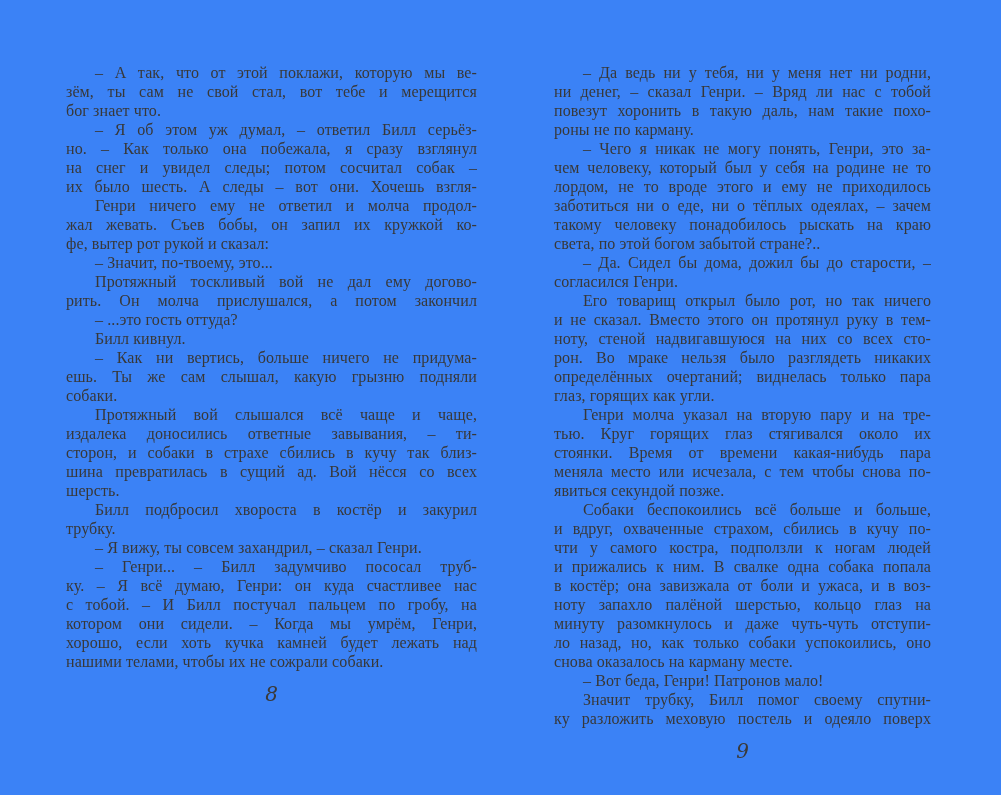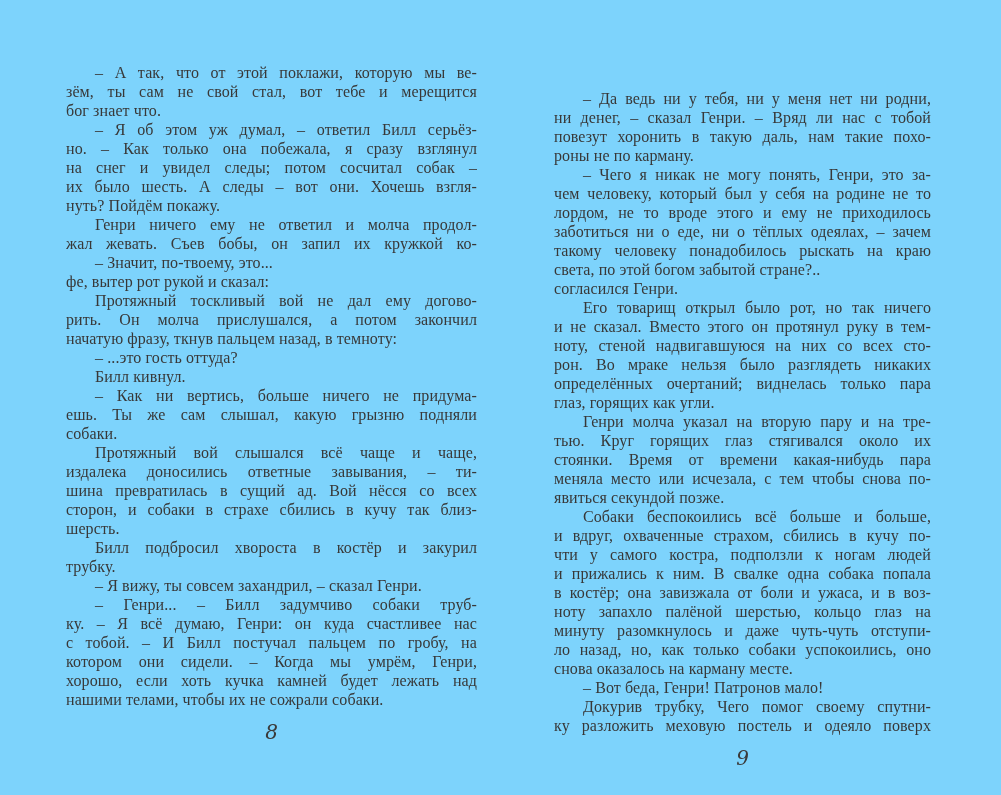--- a/index.html
+++ b/index.html
@@ -4,30 +4,30 @@
 <style>
   html, body {
     margin: 0;
     padding: 0;
     background: #ffffff;
   }
   .spread {
     position: relative;
     width: 1001px;
     height: 795px;
-    background: #7dd3fc;
+    background: #3b82f6;
     overflow: hidden;
   }
   .page {
     position: absolute;
     top: 63px;
     color: #383838;
   }
   .page-left  { left: 66px;  width: 411px; }
-  .page-right { left: 554px; width: 377px; margin-top: 26px; }
+  .page-right { left: 554px; width: 377px; }
 
   .line {
     font-family: "Liberation Serif", serif;
     font-size: 16px;
     line-height: 19px;
     height: 19px;
     letter-spacing: 0.1px;
     text-align: justify;
     text-align-last: justify;
     -moz-text-align-last: justify;
@@ -54,42 +54,40 @@
 
   <div class="page page-left">
     <div>
         <div class="line first">– А так, что от этой поклажи, которую мы ве-</div>
         <div class="line mid">зём, ты сам не свой стал, вот тебе и мерещится</div>
         <div class="line last">бог знает что.</div>
         <div class="line first">– Я об этом уж думал, – ответил Билл серьёз-</div>
         <div class="line mid">но. – Как только она побежала, я сразу взглянул</div>
         <div class="line mid">на снег и увидел следы; потом сосчитал собак –</div>
         <div class="line mid">их было шесть. А следы – вот они. Хочешь взгля-</div>
-        <div class="line last">нуть? Пойдём покажу.</div>
         <div class="line first">Генри ничего ему не ответил и молча продол-</div>
         <div class="line mid">жал жевать. Съев бобы, он запил их кружкой ко-</div>
+        <div class="line last">фе, вытер рот рукой и сказал:</div>
         <div class="line single">– Значит, по-твоему, это...</div>
-        <div class="line last">фе, вытер рот рукой и сказал:</div>
         <div class="line first">Протяжный тоскливый вой не дал ему догово-</div>
         <div class="line mid">рить. Он молча прислушался, а потом закончил</div>
-        <div class="line last">начатую фразу, ткнув пальцем назад, в темноту:</div>
         <div class="line single">– ...это гость оттуда?</div>
         <div class="line single">Билл кивнул.</div>
         <div class="line first">– Как ни вертись, больше ничего не придума-</div>
         <div class="line mid">ешь. Ты же сам слышал, какую грызню подняли</div>
         <div class="line last">собаки.</div>
         <div class="line first">Протяжный вой слышался всё чаще и чаще,</div>
         <div class="line mid">издалека доносились ответные завывания, – ти-</div>
+        <div class="line mid">сторон, и собаки в страхе сбились в кучу так близ-</div>
         <div class="line mid">шина превратилась в сущий ад. Вой нёсся со всех</div>
-        <div class="line mid">сторон, и собаки в страхе сбились в кучу так близ-</div>
         <div class="line last">шерсть.</div>
         <div class="line first">Билл подбросил хвороста в костёр и закурил</div>
         <div class="line last">трубку.</div>
         <div class="line single">– Я вижу, ты совсем захандрил, – сказал Генри.</div>
-        <div class="line first">– Генри... – Билл задумчиво собаки труб-</div>
+        <div class="line first">– Генри... – Билл задумчиво пососал труб-</div>
         <div class="line mid">ку. – Я всё думаю, Генри: он куда счастливее нас</div>
         <div class="line mid">с тобой. – И Билл постучал пальцем по гробу, на</div>
         <div class="line mid">котором они сидели. – Когда мы умрём, Генри,</div>
         <div class="line mid">хорошо, если хоть кучка камней будет лежать над</div>
         <div class="line last">нашими телами, чтобы их не сожрали собаки.</div>
       </div>
     <div class="folio">8</div>
   </div>
 
   <div class="page page-right">
@@ -97,20 +95,21 @@
         <div class="line first">– Да ведь ни у тебя, ни у меня нет ни родни,</div>
         <div class="line mid">ни денег, – сказал Генри. – Вряд ли нас с тобой</div>
         <div class="line mid">повезут хоронить в такую даль, нам такие похо-</div>
         <div class="line last">роны не по карману.</div>
         <div class="line first">– Чего я никак не могу понять, Генри, это за-</div>
         <div class="line mid">чем человеку, который был у себя на родине не то</div>
         <div class="line mid">лордом, не то вроде этого и ему не приходилось</div>
         <div class="line mid">заботиться ни о еде, ни о тёплых одеялах, – зачем</div>
         <div class="line mid">такому человеку понадобилось рыскать на краю</div>
         <div class="line last">света, по этой богом забытой стране?..</div>
+        <div class="line first">– Да. Сидел бы дома, дожил бы до старости, –</div>
         <div class="line last">согласился Генри.</div>
         <div class="line first">Его товарищ открыл было рот, но так ничего</div>
         <div class="line mid">и не сказал. Вместо этого он протянул руку в тем-</div>
         <div class="line mid">ноту, стеной надвигавшуюся на них со всех сто-</div>
         <div class="line mid">рон. Во мраке нельзя было разглядеть никаких</div>
         <div class="line mid">определённых очертаний; виднелась только пара</div>
         <div class="line last">глаз, горящих как угли.</div>
         <div class="line first">Генри молча указал на вторую пару и на тре-</div>
         <div class="line mid">тью. Круг горящих глаз стягивался около их</div>
         <div class="line mid">стоянки. Время от времени какая-нибудь пара</div>
@@ -119,19 +118,19 @@
         <div class="line first">Собаки беспокоились всё больше и больше,</div>
         <div class="line mid">и вдруг, охваченные страхом, сбились в кучу по-</div>
         <div class="line mid">чти у самого костра, подползли к ногам людей</div>
         <div class="line mid">и прижались к ним. В свалке одна собака попала</div>
         <div class="line mid">в костёр; она завизжала от боли и ужаса, и в воз-</div>
         <div class="line mid">ноту запахло палёной шерстью, кольцо глаз на</div>
         <div class="line mid">минуту разомкнулось и даже чуть-чуть отступи-</div>
         <div class="line mid">ло назад, но, как только собаки успокоились, оно</div>
         <div class="line last">снова оказалось на карману месте.</div>
         <div class="line single">– Вот беда, Генри! Патронов мало!</div>
-        <div class="line first">Докурив трубку, Чего помог своему спутни-</div>
+        <div class="line first">Значит трубку, Билл помог своему спутни-</div>
         <div class="line mid">ку разложить меховую постель и одеяло поверх</div>
       </div>
     <div class="folio">9</div>
   </div>
 
 </div>
 
 </body></html>

